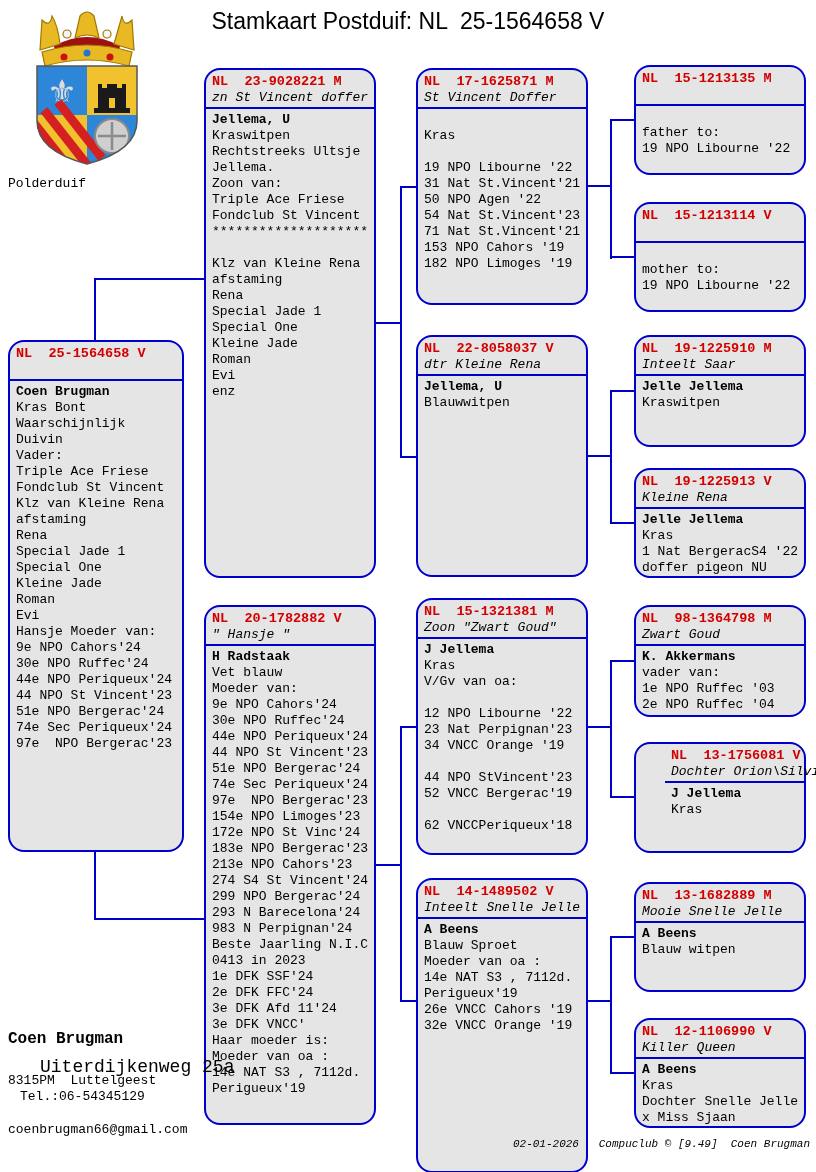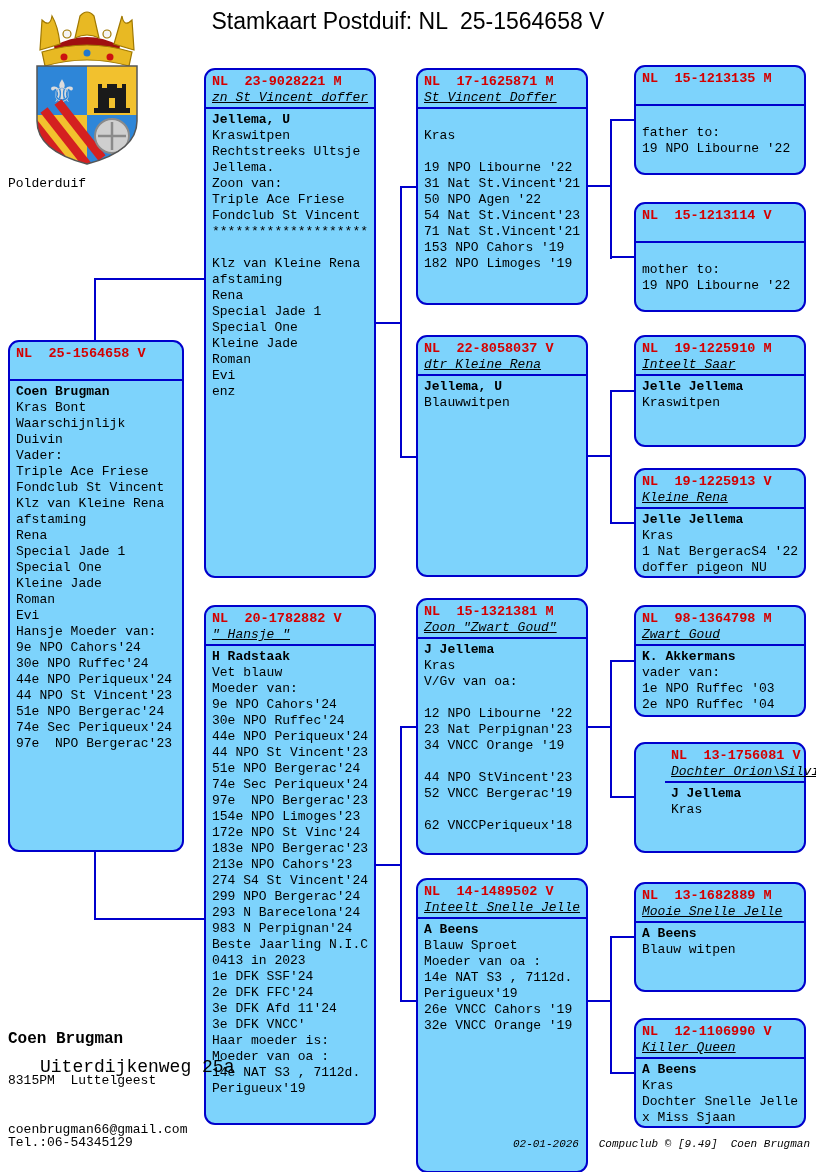--- a/index.html
+++ b/index.html
@@ -9,30 +9,30 @@
     color:#000;overflow:hidden;
   }
   .page-title{
     position:absolute;left:0;top:8px;width:816px;text-align:center;
     font-family:"Liberation Sans","DejaVu Sans",sans-serif;
     font-size:23px;white-space:pre;color:#000;
   }
   .logo-wrap{position:absolute;left:12px;top:6px;width:160px;}
   .logo-caption{position:absolute;left:8px;top:176px;font-size:13px;white-space:pre;}
   .box{
-    position:absolute;border:2px solid #0000cc;border-radius:11px;
-    background:#7dd3fc;box-sizing:border-box;
+    position:absolute;border:2px solid #0000cc;border-radius:16px;
+    background:#e5e5e5;box-sizing:border-box;
   }
   .ring{
     color:#d40000;font-weight:bold;font-size:13.5px;line-height:17px;
     padding:3px 6px 0 6px;white-space:pre;
   }
   .name{
     font-style:italic;font-size:13px;line-height:16px;min-height:16px;
-    padding:0 6px 1px 6px;white-space:pre;border-bottom:2px solid #0000cc;text-decoration:underline;
+    padding:0 6px 1px 6px;white-space:pre;border-bottom:2px solid #0000cc;
   }
   .body{padding:3px 5px 3px 6px;font-size:13px;line-height:16px;}
   .line{white-space:pre;min-height:16px;}
   .owner{font-weight:bold;}
   .conn{position:absolute;background:#0000cc;}
   
   #b-subject {left:8px;  top:340px; width:176px;height:512px;}
   #b-sire    {left:204px;top:68px;  width:172px;height:510px;}
   #b-dam     {left:204px;top:605px; width:172px;height:520px;}
   #b-ss      {left:416px;top:68px;  width:172px;height:237px;}
@@ -44,21 +44,21 @@
   #b-gg3     {left:634px;top:335px; width:172px;height:112px;}
   #b-gg4     {left:634px;top:468px; width:172px;height:110px;}
   #b-gg5     {left:634px;top:605px; width:172px;height:112px;}
   #b-gg6     {left:634px;top:742px; width:172px;height:111px;padding-left:29px;}
   #b-gg7     {left:634px;top:882px; width:172px;height:110px;}
   #b-gg8     {left:634px;top:1018px;width:172px;height:110px;}
   
   .owner-name {position:absolute;left:8px;top:1030px;font-size:16px;font-weight:bold;white-space:pre;}
   .owner-line1{position:absolute;left:8px;top:1057px;font-size:18px;white-space:pre;margin-left:32px;}
   .owner-line2{position:absolute;left:8px;top:1073px;font-size:13px;white-space:pre;}
-  .owner-line3{position:absolute;left:8px;top:1089px;font-size:13px;white-space:pre;margin-top:46px;}
+  .owner-line3{position:absolute;left:20px;top:1089px;font-size:13px;white-space:pre;}
   .owner-email{position:absolute;left:8px;top:1122px;font-size:13px;white-space:pre;}
   .footer{
     position:absolute;right:6px;top:1138px;font-size:11px;font-style:italic;
     white-space:pre;color:#000;
   }
 </style>
 </head>
 <body>
 
 <div class="page-title">Stamkaart Postduif: NL  25-1564658 V</div>

